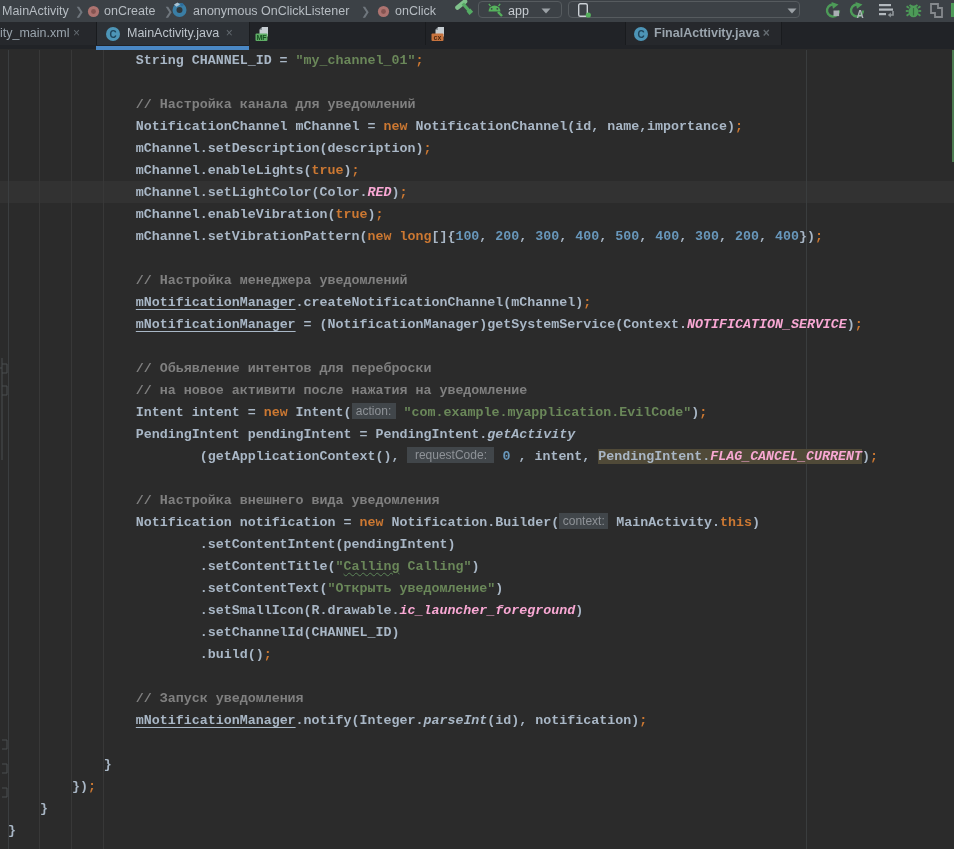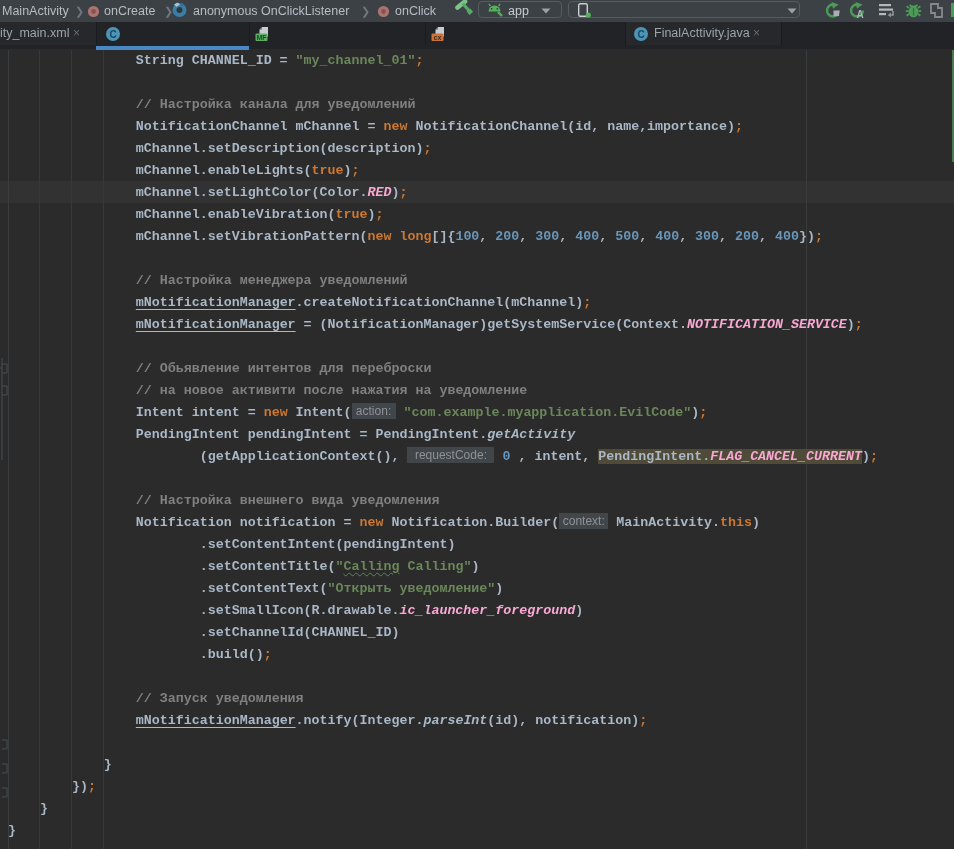--- a/index.html
+++ b/index.html
@@ -105,21 +105,22 @@
     <path d="M4.5 3 Q8.5 6.5 12.5 3" fill="none" stroke="#4d9b58" stroke-width="1.8"></path>
     <line x1="8.5" y1="6" x2="8.5" y2="13.5" stroke="#356f3e" stroke-width="1.2"></line>
   </svg>
   <svg class="icon" style="left:928px;top:2px;" width="17" height="17" viewBox="0 0 17 17">
     <path d="M3 2 h7 v4 h4 v9 h-7 v-4 h-4 Z" fill="none" stroke="#85898d" stroke-width="1.8"></path>
   </svg>
   <div style="position:absolute;left:951px;top:3px;width:3px;height:14px;background:#4d9b58;"></div>
 </div>
 <div id="tabbar">
   <div class="tab" style="left:0;width:96px;">ity_main.xml <span class="x">×</span></div>
-  <div class="tab" style="left:626px;width:155px;padding-left:28px;">FinalActtivity.java <span class="x">×</span></div>
+  <div class="tab sel" style="left:97px;width:152px;padding-left:30px;">MainActivity.java <span class="x" style="margin-left:3px;">×</span></div>
+  <div class="tab" style="left:626px;width:155px;padding-left:28px;font-weight:bold;">FinalActtivity.java <span class="x">×</span></div>
   <div class="tsep" style="left:96px;"></div>
   <div class="tsep" style="left:249px;"></div>
   <div class="tsep" style="left:425px;"></div>
   <div class="tsep" style="left:625px;"></div>
   <div class="tsep" style="left:781px;"></div>
   <svg class="icon" style="left:105px;top:4px;" width="16" height="16" viewBox="0 0 16 16">
     <circle cx="8" cy="8" r="7" fill="#4d95b7"></circle>
     <text x="8" y="12" text-anchor="middle" font-family="Liberation Sans" font-size="10" font-weight="bold" fill="#1f455c">C</text>
   </svg>
   <svg class="icon" style="left:255px;top:4px;" width="16" height="16" viewBox="0 0 16 16">

